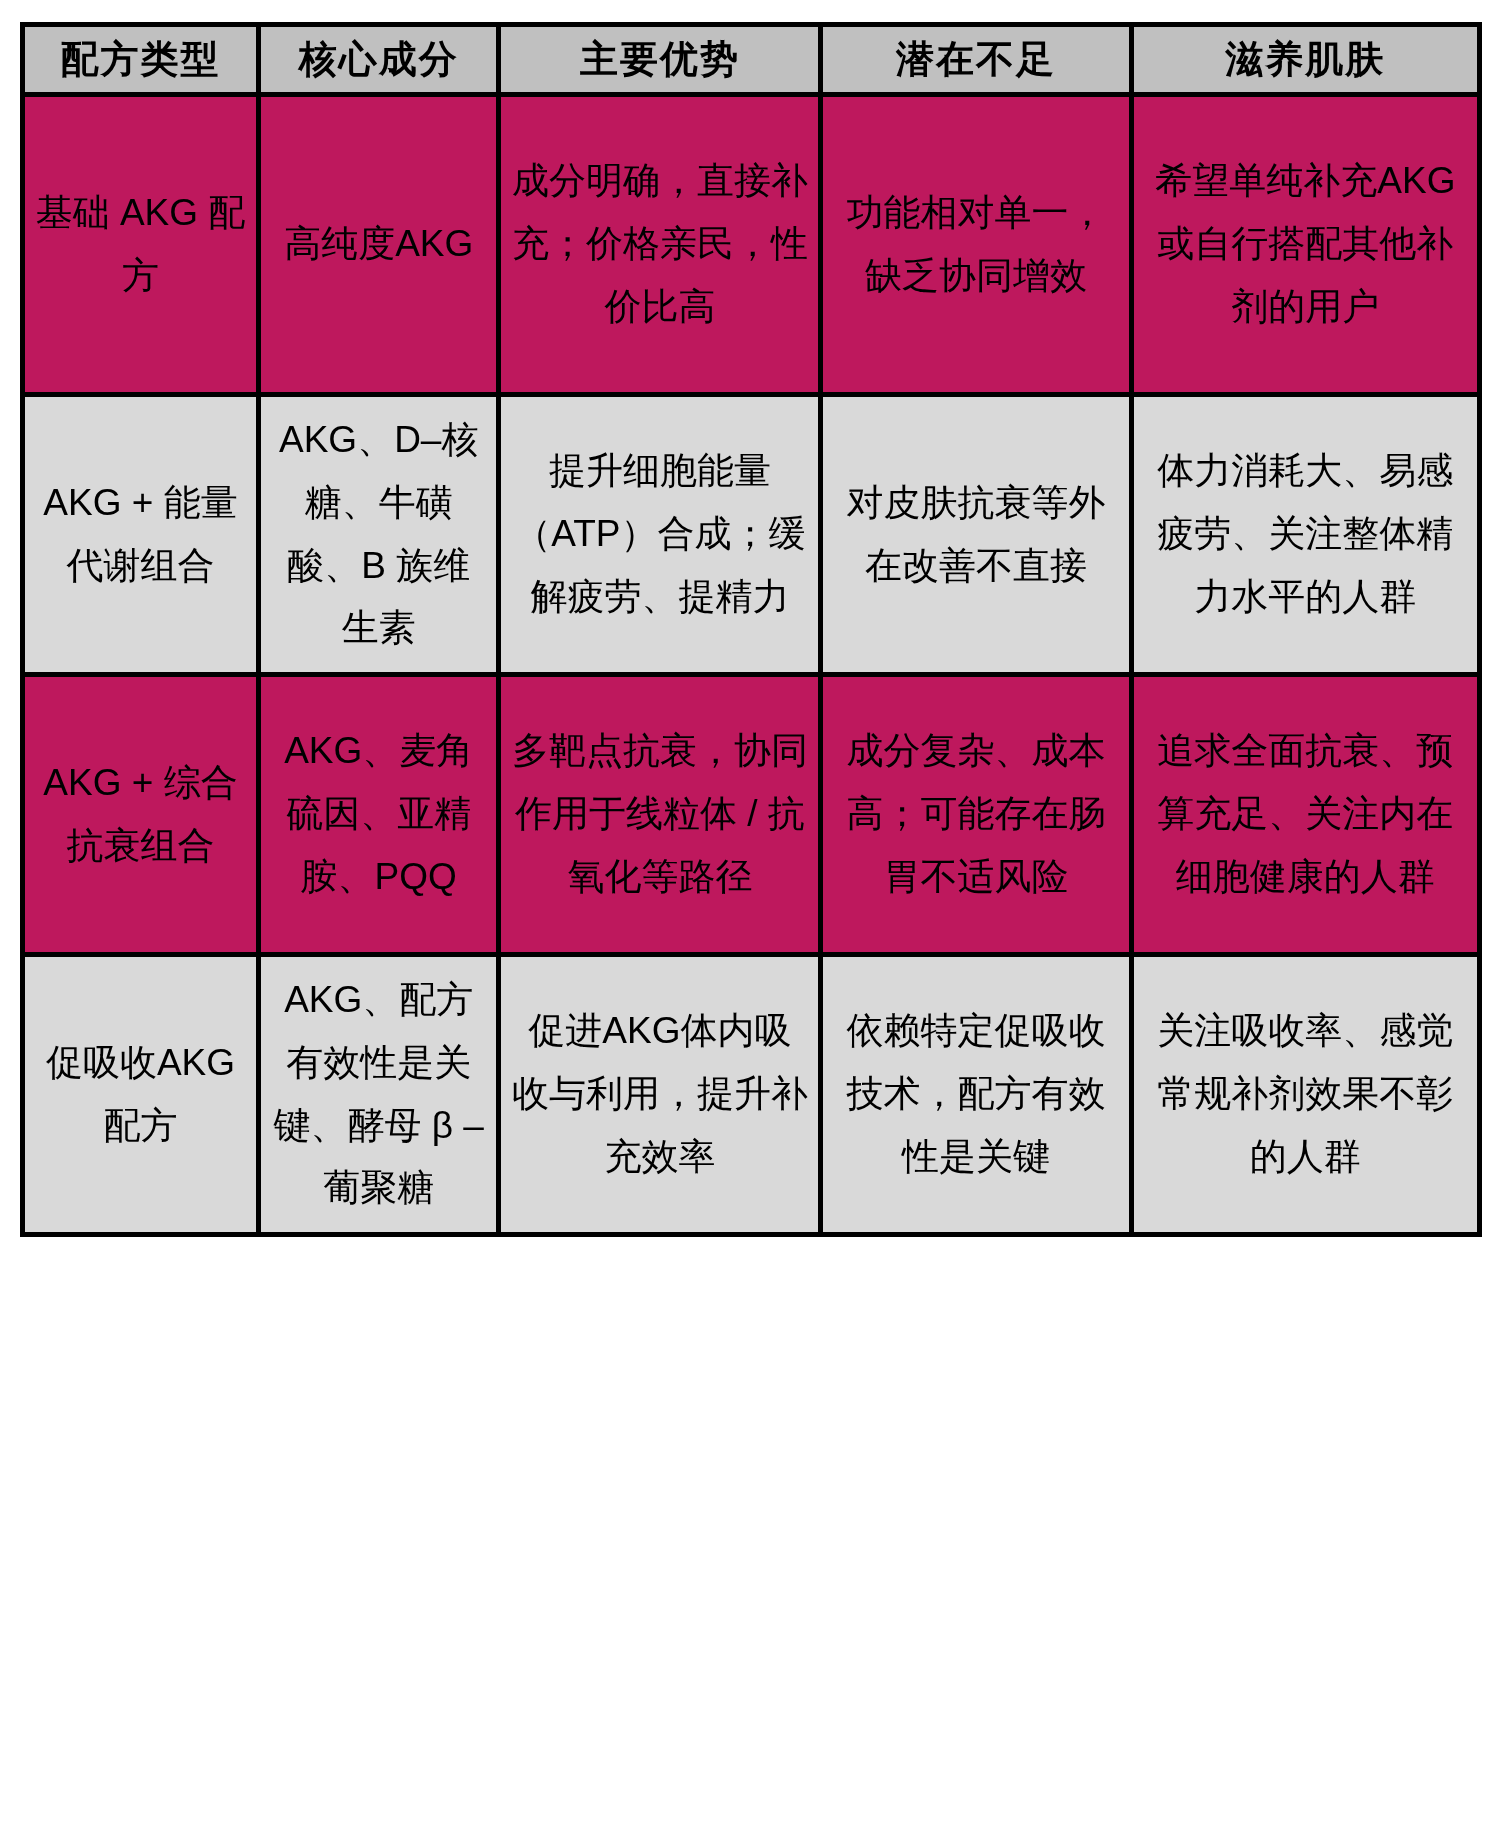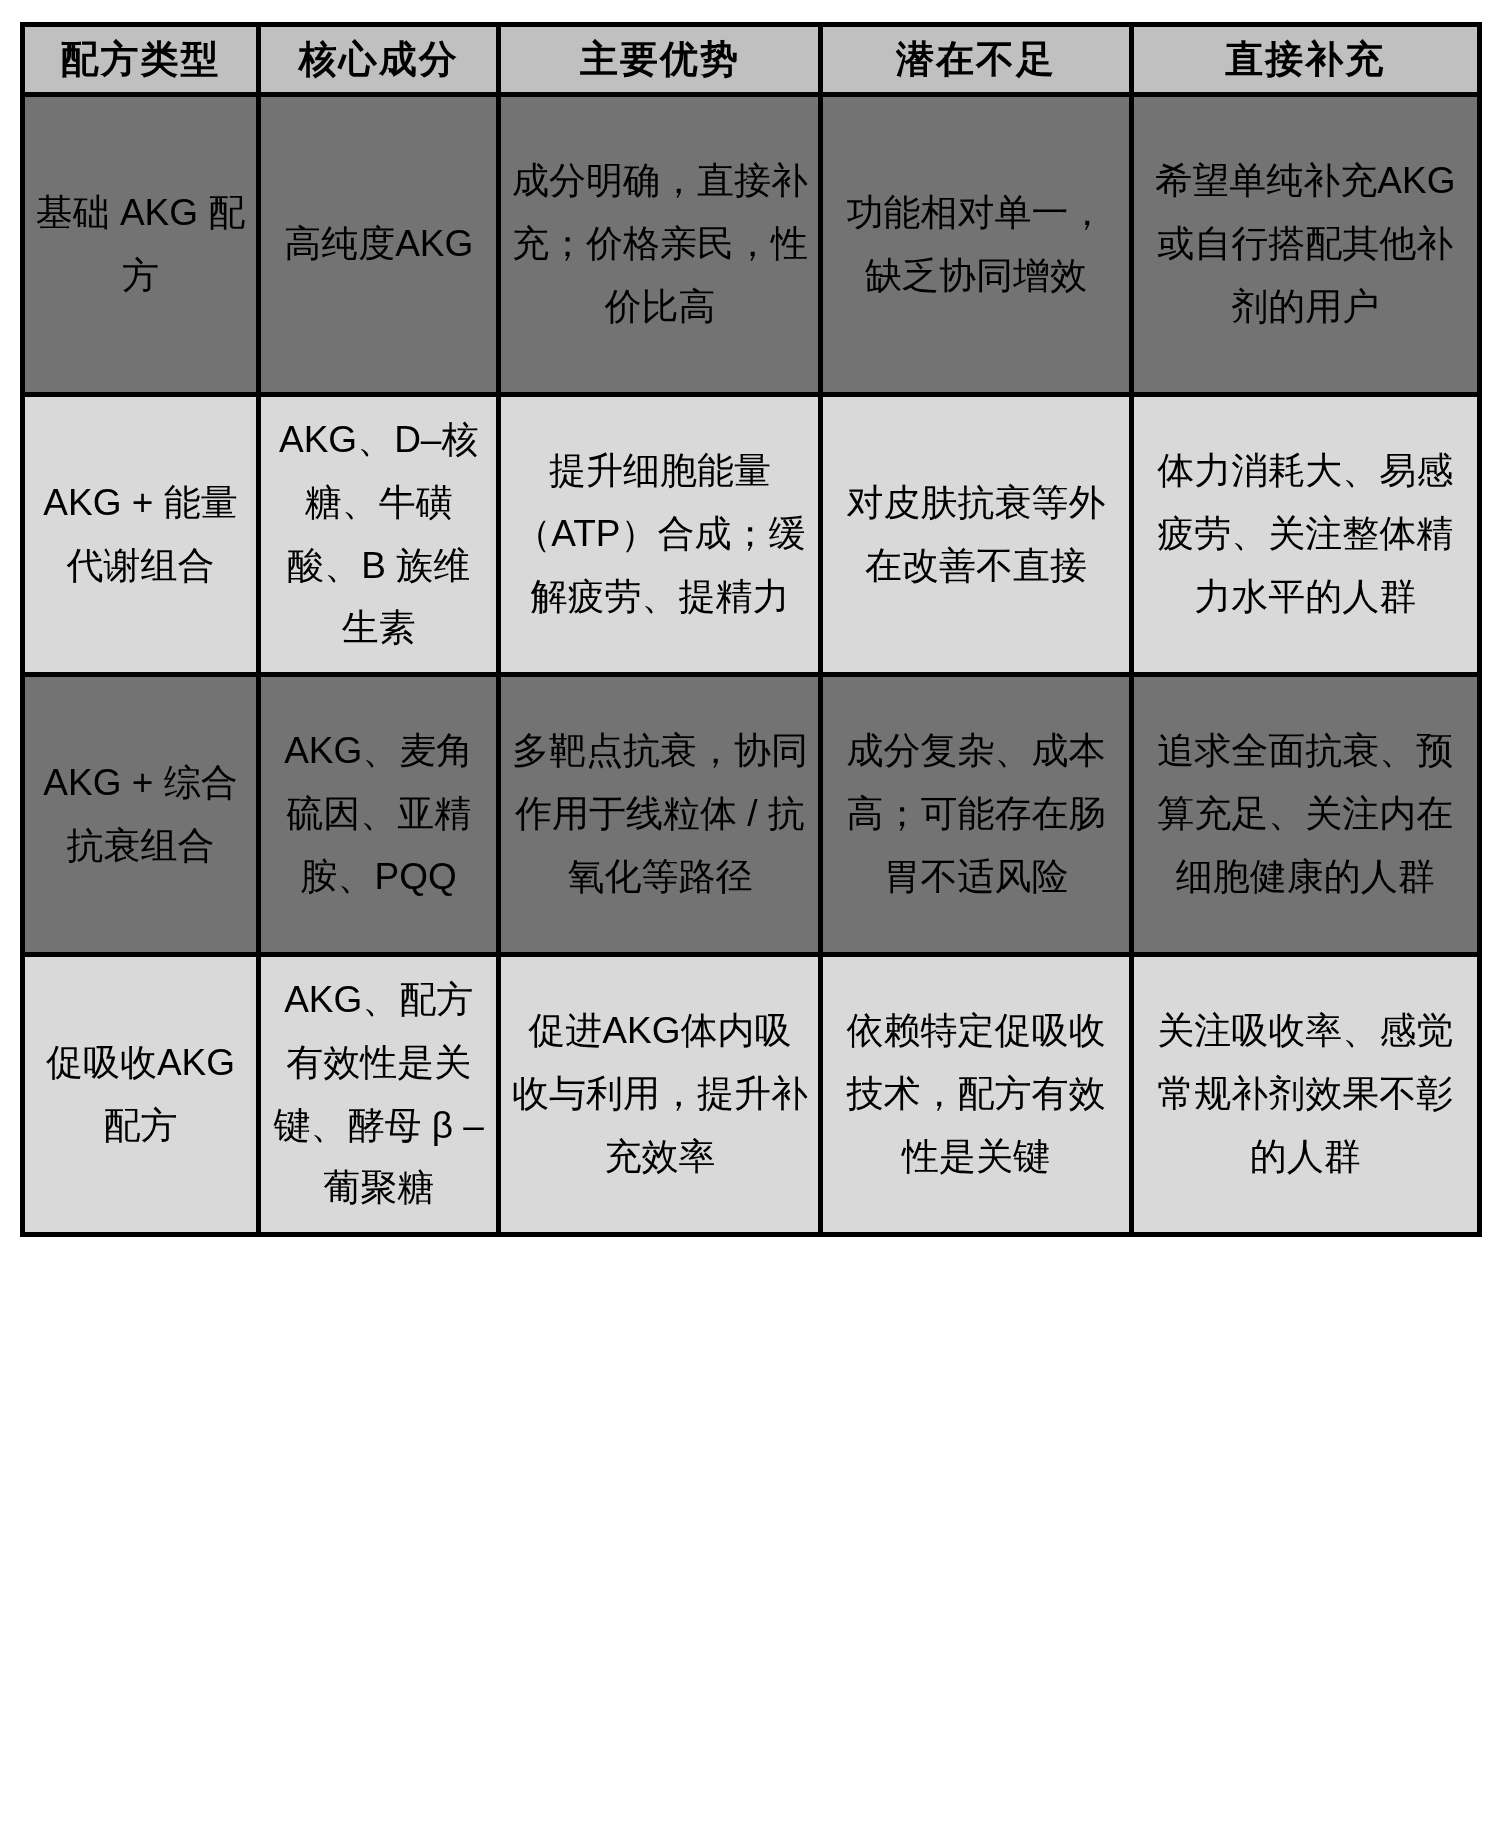--- a/index.html
+++ b/index.html
@@ -36,21 +36,21 @@
     font-weight: bold;
     height: 70px;
     letter-spacing: 2px;
   }
   table.cmp td {
     font-size: 37px;
     line-height: 1.7;
     font-weight: normal;
   }
   tbody tr.alt { background: #d9d9d9; }
-  tbody tr.plain { background: #737373; }
+  tbody tr.plain { background: #be185d; }
   tbody tr.r1 td { height: 300px; }
   tbody tr.rn td { height: 280px; }
   col.c1 { width: 16.2%; }
   col.c2 { width: 16.5%; }
   col.c3 { width: 22.1%; }
   col.c4 { width: 21.3%; }
   col.c5 { width: 23.9%; }
 </style>
 </head>
 <body>
@@ -63,21 +63,21 @@
         <col class="c3">
         <col class="c4">
         <col class="c5">
     </colgroup>
     <thead>
       <tr>
         <th>配方类型</th>
         <th>核心成分</th>
         <th>主要优势</th>
         <th>潜在不足</th>
-        <th>直接补充</th>
+        <th>滋养肌肤</th>
       </tr>
     </thead>
     <tbody>
       <tr class="plain r1">
         <td>基础 AKG 配方</td>
         <td>高纯度AKG</td>
         <td>成分明确，直接补充；价格亲民，性价比高</td>
         <td>功能相对单一，缺乏协同增效</td>
         <td>希望单纯补充AKG或自行搭配其他补剂的用户</td>
       </tr>

